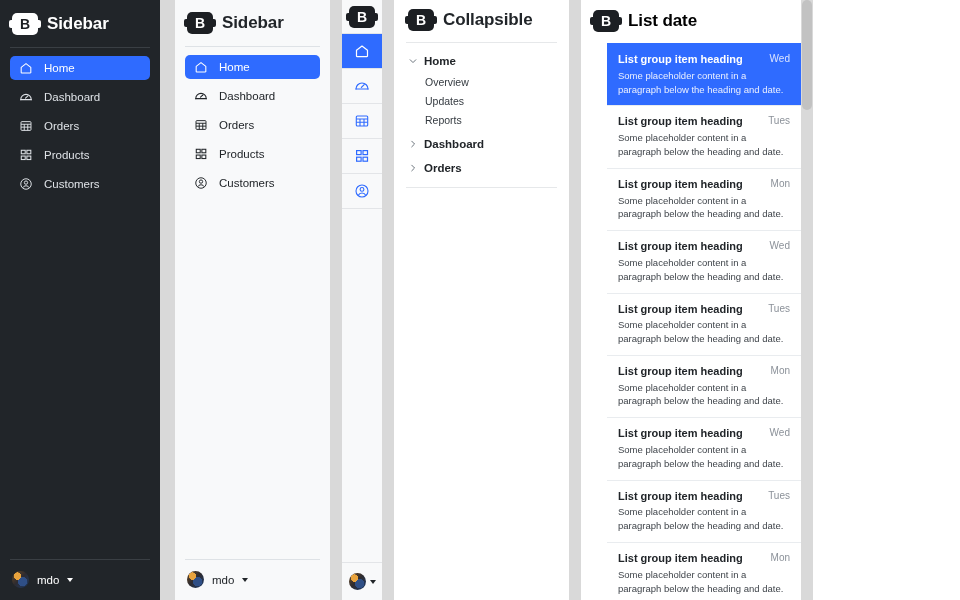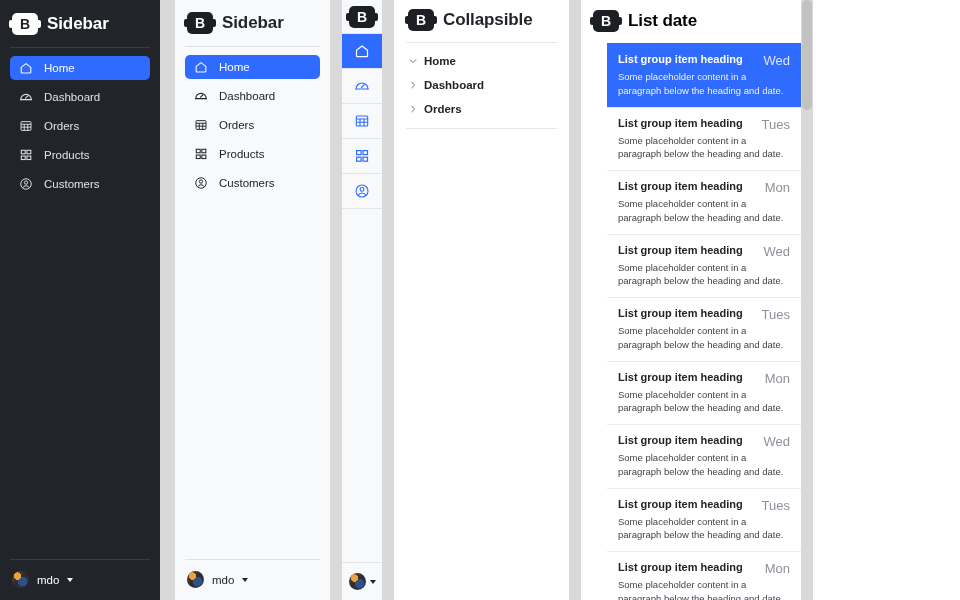--- a/index.html
+++ b/index.html
@@ -165,21 +165,21 @@
   }
   .lg-body { flex: 1; overflow: hidden; margin-left: 26px; }
   .lg-item {
     padding: 8px 11px 9px 11px;
     border-top: 1px solid #e9ecef;
     background: #fff;
   }
   .lg-item.active { background: #2f6bff; border-top-color: #2f6bff; }
   .lg-top { display: flex; align-items: flex-start; justify-content: space-between; gap: 6px; }
   .lg-title { font-size: 11px; font-weight: bold; color: #212529; line-height: 1.35; }
-  .lg-day { font-size: 13px; color: #8b9199; flex: none; padding-top: 1px; }
+  .lg-day { font-size: 10px; color: #8b9199; flex: none; padding-top: 1px; }
   .lg-text { font-size: 9.5px; color: #3f444a; line-height: 1.45; margin-top: 2px; max-width: 172px; }
   .lg-item.active .lg-title { color: #fff; }
   .lg-item.active .lg-day { color: #dbe4ff; }
   .lg-item.active .lg-text { color: #eaefff; }
 
   
   .scrollstrip { width: 12px; flex: none; background: #d9d9d9; position: relative; }
   .scrollstrip .thumb {
     position: absolute; left: 1px; top: 0; width: 10px; height: 110px;
     background: #c2c2c2; border-radius: 5px;
@@ -389,20 +389,25 @@
     <hr>
     <div id="coll-groups">
         <div class="coll-row">
           <span class="chev">
             <svg viewBox="0 0 16 16" fill="none" stroke-width="1.6" stroke-linecap="round" stroke-linejoin="round">
               <path d="M3.5 6 8 10.5 12.5 6"></path>
             </svg>
           </span>
           <span>Home</span>
         </div>
+        <ul class="coll-sub">
+          <li>Overview</li>
+          <li>Updates</li>
+          <li>Reports</li>
+        </ul>
         <div class="coll-row">
           <span class="chev">
             <svg viewBox="0 0 16 16" fill="none" stroke-width="1.6" stroke-linecap="round" stroke-linejoin="round">
               <path d="M6 3.5 10.5 8 6 12.5"></path>
             </svg>
           </span>
           <span>Dashboard</span>
         </div>
         <div class="coll-row">
           <span class="chev">

